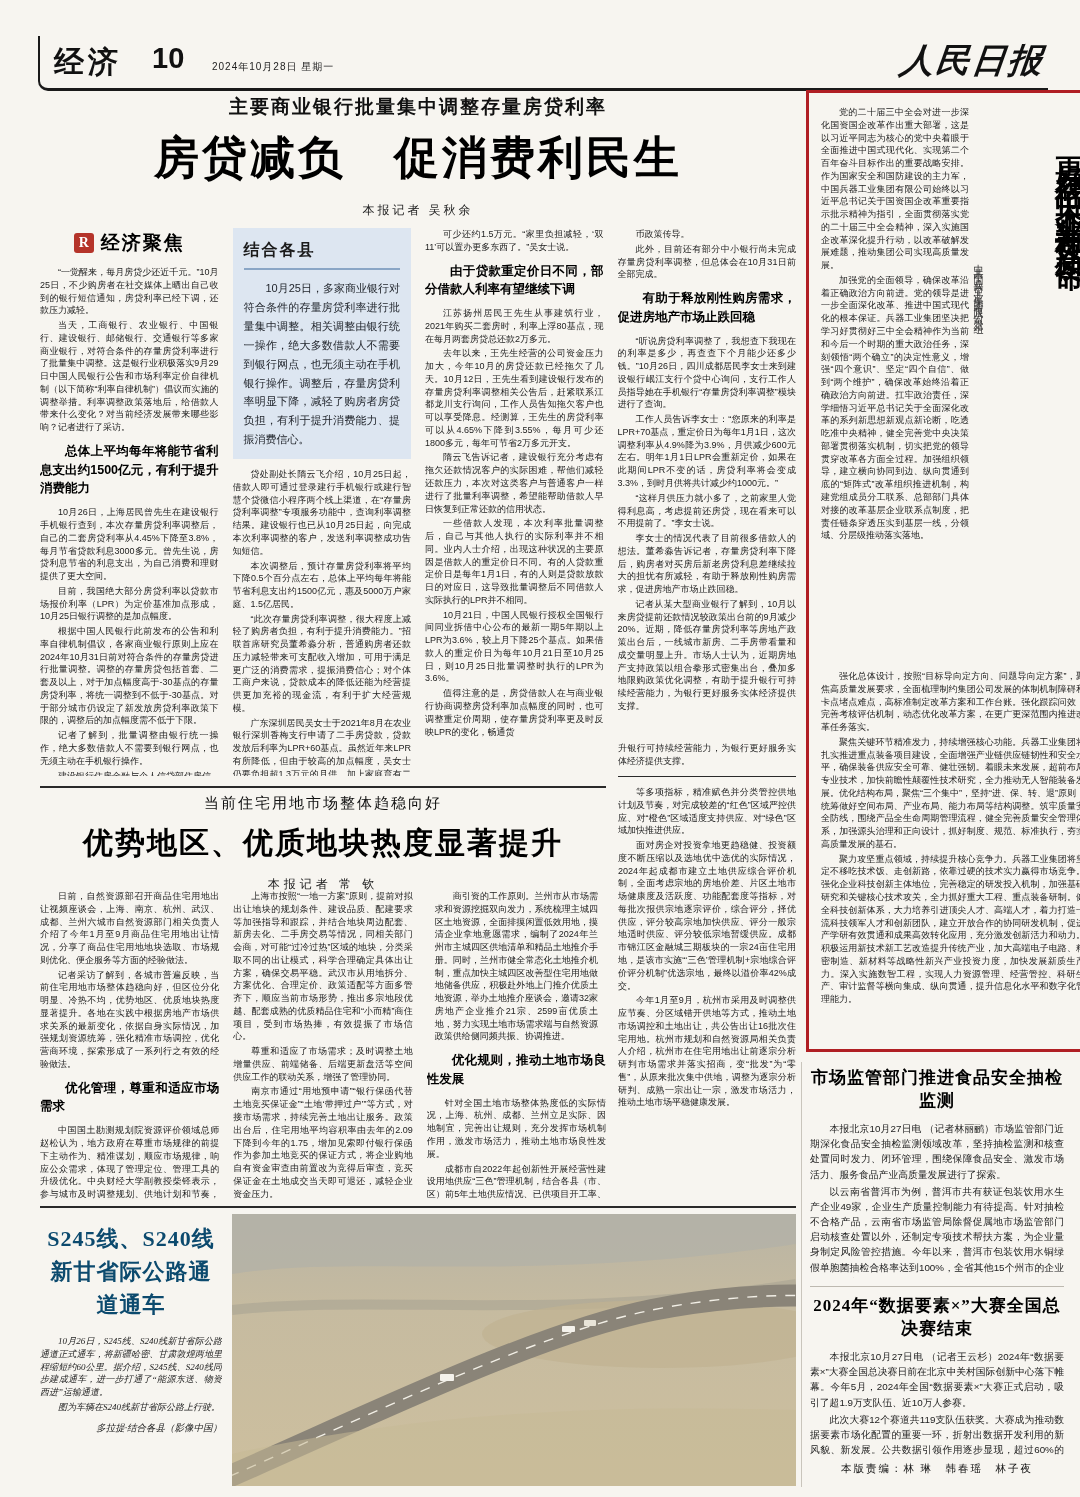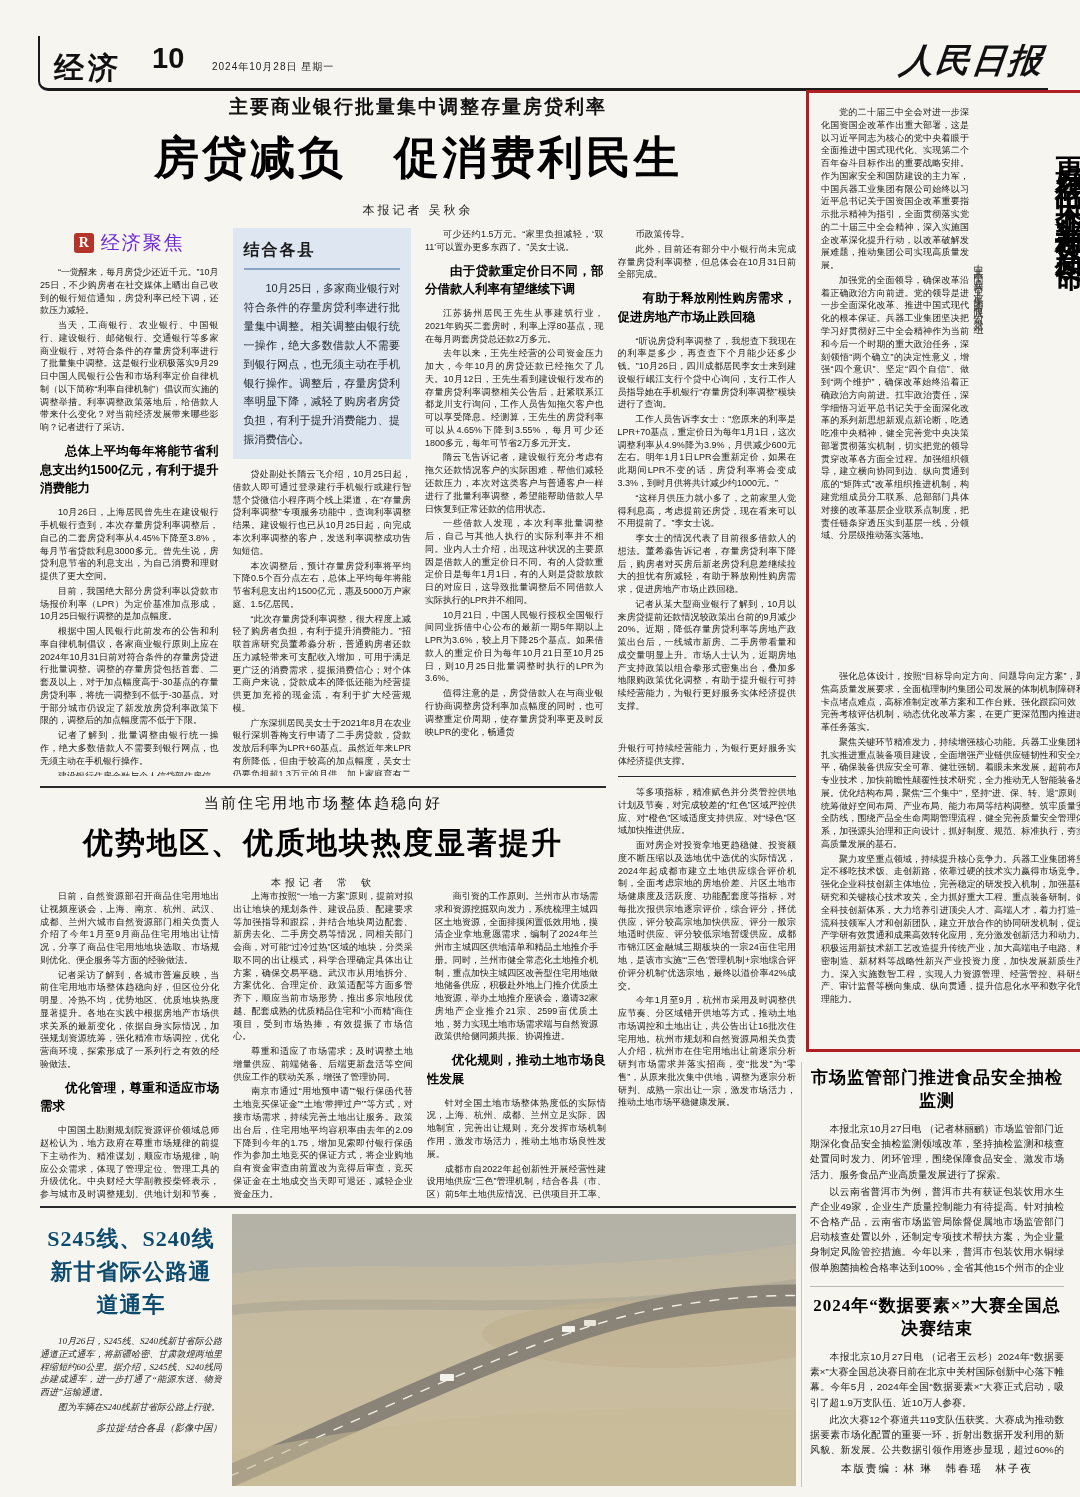--- a/index.html
+++ b/index.html
@@ -1,21 +1,21 @@
 <!DOCTYPE html>
 <html><head>
 <meta charset="utf-8">
 <style>
   html,body{margin:0;padding:0;}
   body{background:#e8e6e0;font-family:"Liberation Sans","DejaVu Sans",sans-serif;}
   .page{position:relative;width:1080px;height:1497px;background:#f7f5f0;margin:0 auto;overflow:hidden;color:#1d1d1d;}
   
   .mast-frame{position:absolute;left:38px;top:36px;width:1008px;height:52px;
     border-left:2px solid #1a1a1a;border-bottom:3px solid #1a1a1a;border-bottom-left-radius:10px;}
-  .mast-section{position:absolute;left:14px;top:6px;font-size:30px;font-weight:900;letter-spacing:4px;color:#111;margin-top:6px;}
+  .mast-section{position:absolute;left:14px;top:6px;font-size:30px;font-weight:900;letter-spacing:4px;color:#111;}
   .mast-pagenum{position:absolute;left:112px;top:6px;font-size:29px;font-weight:700;color:#111;}
   .mast-date{position:absolute;left:172px;top:24px;font-size:10px;letter-spacing:1px;color:#222;}
   .paper-logo{position:absolute;right:4px;top:2px;font-family:"Liberation Serif","DejaVu Serif",serif;
     font-size:34px;font-weight:900;font-style:italic;color:#111;letter-spacing:2px;transform:skewX(-6deg);}
   
   .col-p{margin:0 0 2px 0;font-size:9px;line-height:1.42;text-align:justify;text-indent:2em;color:#222;}
   .col-subhead{margin:8px 0;font-size:12.5px;line-height:1.5;font-weight:800;color:#000;text-indent:2em;text-align:justify;}
   .cols{display:flex;gap:14px;}
   .col{flex:1 1 0;overflow:hidden;}
   
@@ -24,33 +24,33 @@
     font-family:"Liberation Serif","DejaVu Serif",serif;}
   .lead-headline{text-align:center;font-size:45px;font-weight:900;letter-spacing:3px;color:#000;margin-top:8px;
     font-family:"DejaVu Sans","Liberation Sans",sans-serif;}
   .lead-byline{text-align:center;font-size:12px;margin-top:14px;letter-spacing:3px;color:#222;
     font-family:"Liberation Serif","DejaVu Serif",serif;}
   .lead-cols{position:absolute;left:0;top:134px;width:756px;height:548px;}
   .focus-badge{display:flex;align-items:center;justify-content:center;margin:2px 0 10px 0;}
   .focus-badge .r-icon{display:inline-flex;align-items:center;justify-content:center;width:20px;height:20px;
     background:#b5342a;color:#fff;font-weight:900;font-size:14px;border-radius:3px;margin-right:7px;
     font-family:"Liberation Serif","DejaVu Serif",serif;}
-  .focus-badge .f-label{color:#6d28d9;font-weight:400;font-size:19px;letter-spacing:2px;}
+  .focus-badge .f-label{color:#000000;font-weight:700;font-size:19px;letter-spacing:2px;}
   .core-box{background:#dde6f1;padding:12px 11px 10px 11px;margin-bottom:9px;}
   .core-title{font-size:16px;font-weight:800;color:#1b1b1b;letter-spacing:2px;}
   .core-rule{height:2px;background:#8aa6c6;margin:7px 0 9px 0;}
   .core-body{font-size:11px;line-height:1.72;text-align:justify;text-indent:2em;color:#23272e;}
   
   .hrule{position:absolute;background:#2a2a2a;height:1.5px;}
   
   .a2-head{position:absolute;left:40px;top:794px;width:566px;text-align:center;}
   .a2-kicker{font-size:15px;letter-spacing:2px;color:#111;font-family:"Liberation Serif","DejaVu Serif",serif;}
   .a2-headline{font-size:30px;font-weight:900;letter-spacing:2px;color:#000;margin-top:10px;
     font-family:"Liberation Serif","DejaVu Serif",serif;}
-  .a2-byline{font-size:10px;margin-top:12px;letter-spacing:4px;color:#222;font-family:Liberation Mono, monospace;}
+  .a2-byline{font-size:12px;margin-top:12px;letter-spacing:4px;color:#222;font-family:Liberation Sans, sans-serif;}
   .a2-cols{position:absolute;left:40px;top:890px;width:566px;height:310px;}
   .a2-col4{position:absolute;left:618px;top:742px;width:178px;height:458px;overflow:hidden;}
   .a2-col4 .tail-rule{height:1.5px;background:#2a2a2a;margin:8px 0 9px 0;}
   
   .photo-text{position:absolute;left:40px;top:1222px;width:182px;height:262px;overflow:hidden;}
   .photo-title{font-size:22px;font-weight:900;text-align:center;line-height:1.5;color:#0c4a6e;
     font-family:"Liberation Serif","DejaVu Serif",serif;letter-spacing:1px;}
   .photo-cap{margin-top:14px;font-size:9.5px;line-height:1.62;text-align:justify;text-indent:2em;
     font-style:italic;color:#222;font-family:"Liberation Serif","DejaVu Serif",serif;}
   .photo-credit{margin-top:8px;font-size:9.5px;text-align:right;font-style:italic;color:#222;

